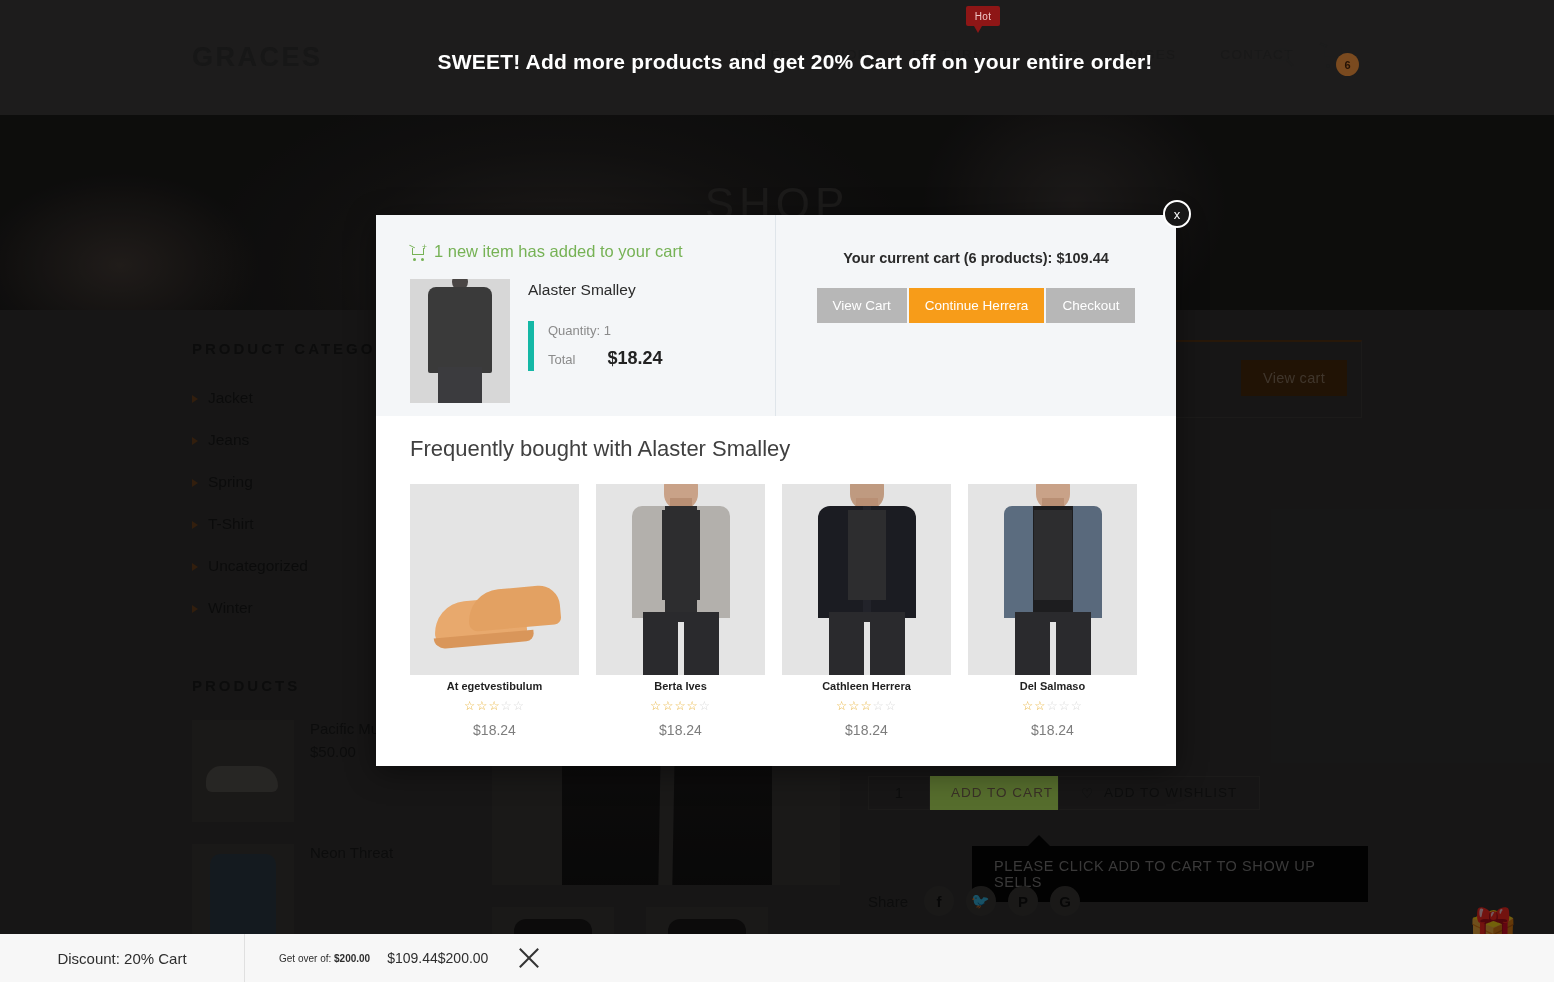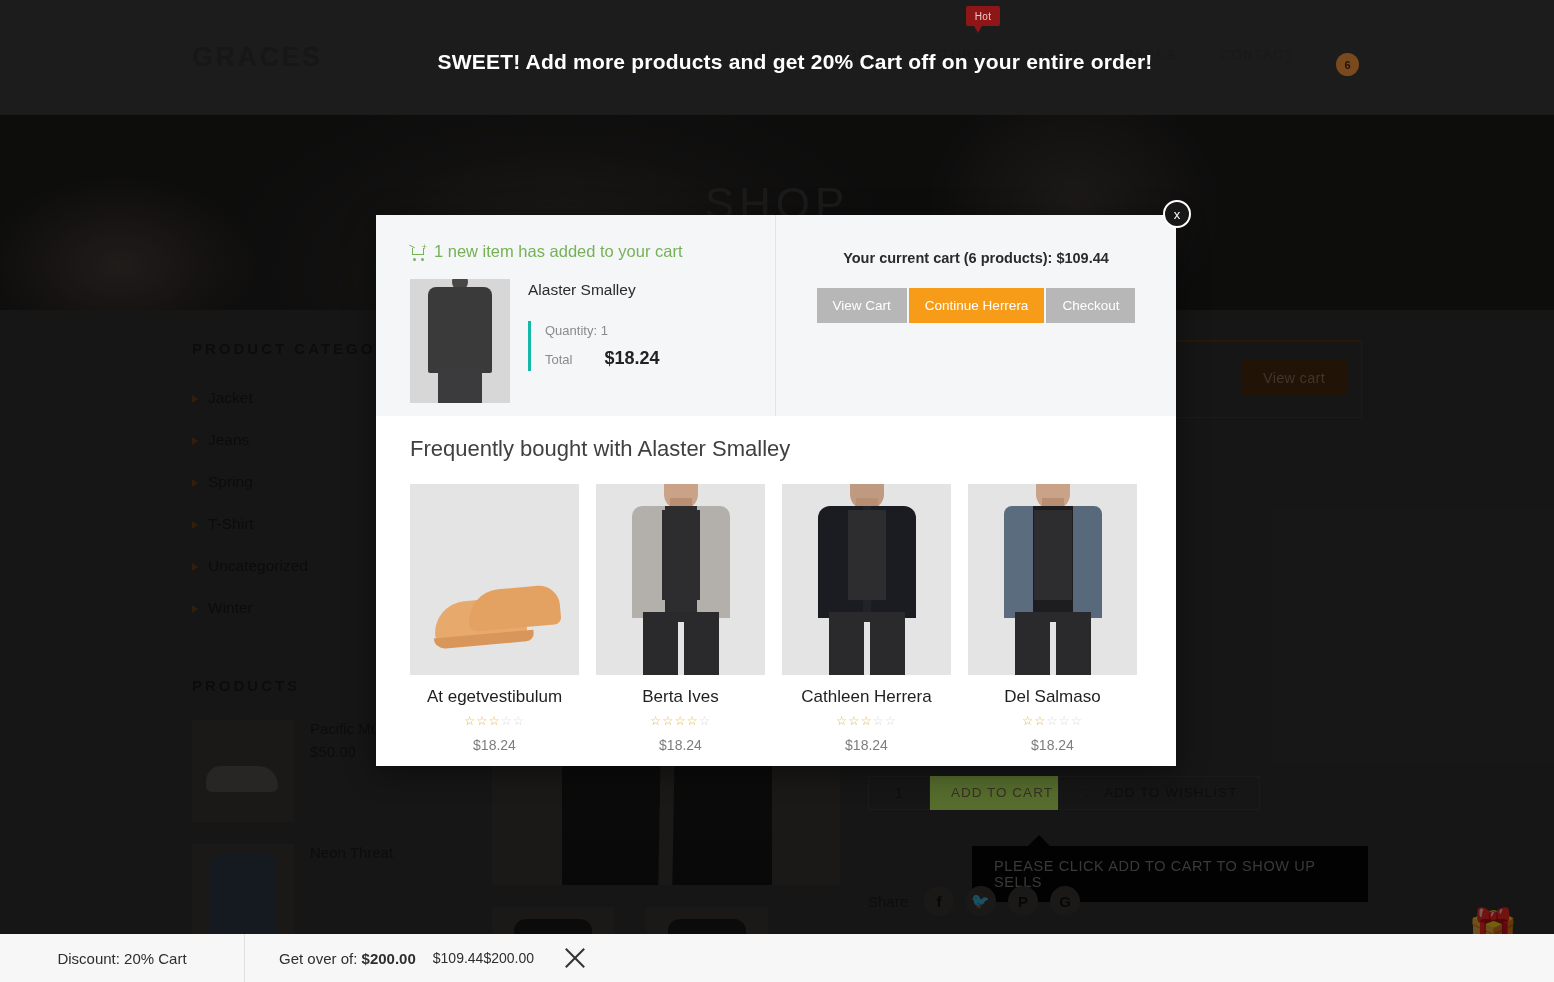--- a/index.html
+++ b/index.html
@@ -148,36 +148,36 @@
   .mini-cart-ic .plus { position:absolute; right:-1px; top:-2px; font-size:9px; color:#76b255; line-height:1;}
   .item-row { display: flex; gap: 18px; margin-top: 18px; }
   .item-img {
     width: 100px; height: 124px; flex: none; background: #d7d7d7; position: relative; overflow:hidden;
   }
   .item-img .jacket { position:absolute; left: 18px; top: 8px; width: 64px; height: 86px; background:#3a3a3a; border-radius: 8px 8px 2px 2px;}
   .item-img .head { position:absolute; left: 42px; top: -6px; width: 16px; height: 18px; background:#4a4645; border-radius:50%;}
   .item-img .pants { position:absolute; left: 28px; top: 88px; width: 44px; height: 40px; background:#3b3b3e;}
   .item-info { padding-top: 2px; }
   .item-name { font-size: 15.5px; color: #2b2b2b; margin-bottom: 22px; }
-  .spec { border-left: 3px solid #14b8a6; padding-left: 14px; }
+  .spec { border-left: 6px solid #14b8a6; padding-left: 14px; }
   .spec-qty { font-size: 13px; color: #8b8b8b; padding: 2px 0 10px; }
   .spec-tot { display: flex; align-items: baseline; gap: 32px; padding-bottom: 2px;}
   .spec-tot .lbl { font-size: 13px; color: #8b8b8b; }
   .spec-tot .val { font-size: 18px; font-weight: 700; color: #222; }
   .cart-sum { font-size: 14.5px; font-weight: 700; color: #2b2b2b; margin-bottom: 22px;}
   .btn-row { display: flex; justify-content: center; gap: 2px; }
   .m-btn { font-size: 13.5px; padding: 10px 16px; color: #fff; }
   .m-btn.grey { background: #b7b7b7; }
   .m-btn.orange { background: #f79c19; }
   .modal-bot { padding: 20px 34px 0 34px; }
   .fbt-title { font-size: 22px; color: #404040; font-weight: 400; margin-bottom: 22px; }
   .fbt-grid { display: flex; gap: 17px; }
   .fbt-card { width: 169px; }
   .fbt-img { width: 169px; height: 191px; background: #e4e4e4; position: relative; overflow: hidden; }
-  .fbt-name { text-align: center; font-size: 17px; color: #1f1f1f; margin-top: 12px; font-weight: 400;}
+  .fbt-name { text-align: center; font-size: 11px; color: #1f1f1f; margin-top: 5px; font-weight: 700;}
   .stars { text-align: center; margin-top: 6px; font-size: 12.5px; letter-spacing: 1px; }
   .st-on { color: #e8b33c; } .st-off { color: #d8d8d8; }
   .fbt-price { text-align: center; font-size: 14px; color: #7d7d7d; margin-top: 9px; }
 
   
   .art-shoes .s1,.art-shoes .s2 { position:absolute; width:92px; height:40px; background:#e8a96d; border-radius: 46px 30px 10px 12px; }
   .art-shoes .s1 { left: 24px; top: 116px; transform: rotate(-5deg); }
   .art-shoes .s2 { left: 58px; top: 104px; transform: rotate(-5deg); background:#e3a162;}
   .art-shoes .sole { position:absolute; left: 24px; top: 150px; width: 100px; height: 11px; background:#d9965a; border-radius: 0 0 10px 14px; transform: rotate(-5deg);}
   .art-person { position:absolute; inset:0; }
@@ -198,21 +198,21 @@
     display: flex; align-items: center; justify-content: center; z-index: 12;
   }
 
   
   .bottom-bar {
     position: absolute; left: 0; bottom: 0; width: 1554px; height: 48px;
     background: #f7f7f7; z-index: 20; display: flex; align-items: center;
   }
   .bb-discount { width: 245px; text-align: center; font-size: 15px; color: #2e2e2e;
                  border-right: 1px solid #e0e0e0; height: 100%; display:flex; align-items:center; justify-content:center;}
-  .bb-goal { font-size: 15px; color: #2e2e2e; margin-left: 34px; }
+  .bb-goal { font-size: 10px; color: #2e2e2e; margin-left: 34px; }
   .bb-goal b { font-weight: 700; }
   .bb-cur { font-size: 14px; color: #2e2e2e; margin-left: 17px; }
   .bar-track { flex: 1; height: 17px; margin: 0 14px 0 18px; background: #d6e3d4; border-radius: 9px; position: relative; overflow: hidden;}
   .bar-fill { position: absolute; left:0; top:0; height: 100%; background: #f79c19; border-radius: 9px;
               display:flex; align-items:center; justify-content:flex-end; padding-right: 10px; }
   .bar-pct { font-size: 12px; color: #fff; font-weight: 700; }
   .bb-max { font-size: 14px; color: #2e2e2e; margin-right: 26px; }
   .bb-close { width: 30px; height: 30px; margin-right: 18px; position: relative; }
   .bb-close::before, .bb-close::after {
     content:""; position:absolute; left: 2px; top: 14px; width: 26px; height: 2px; background: #333;

